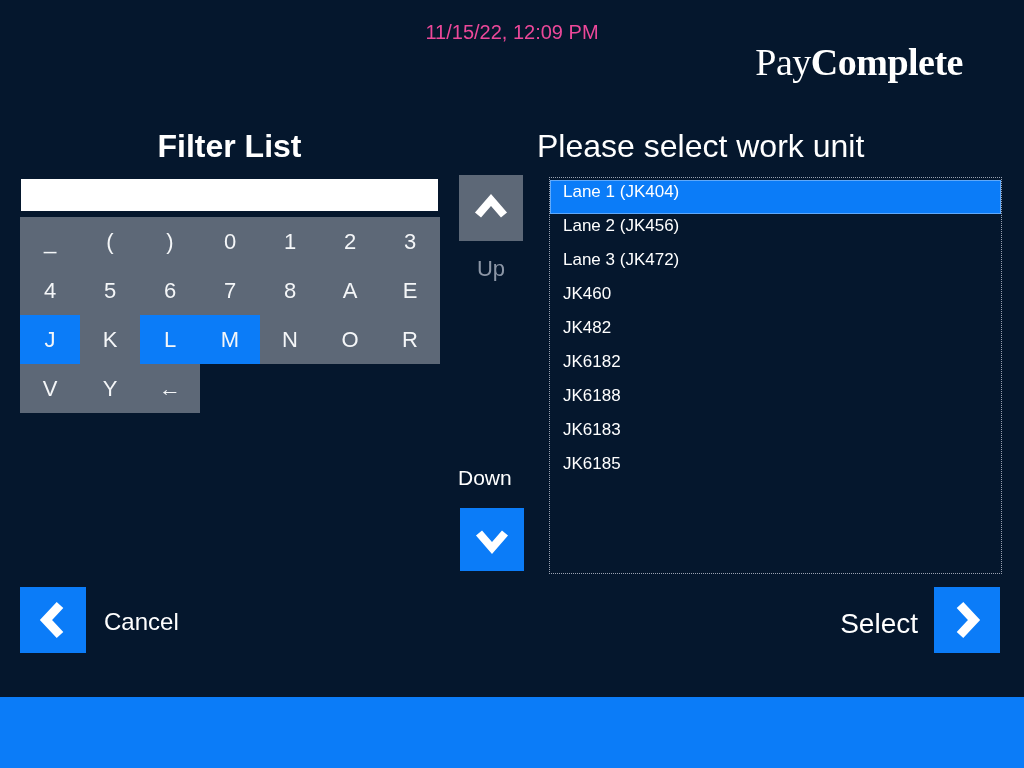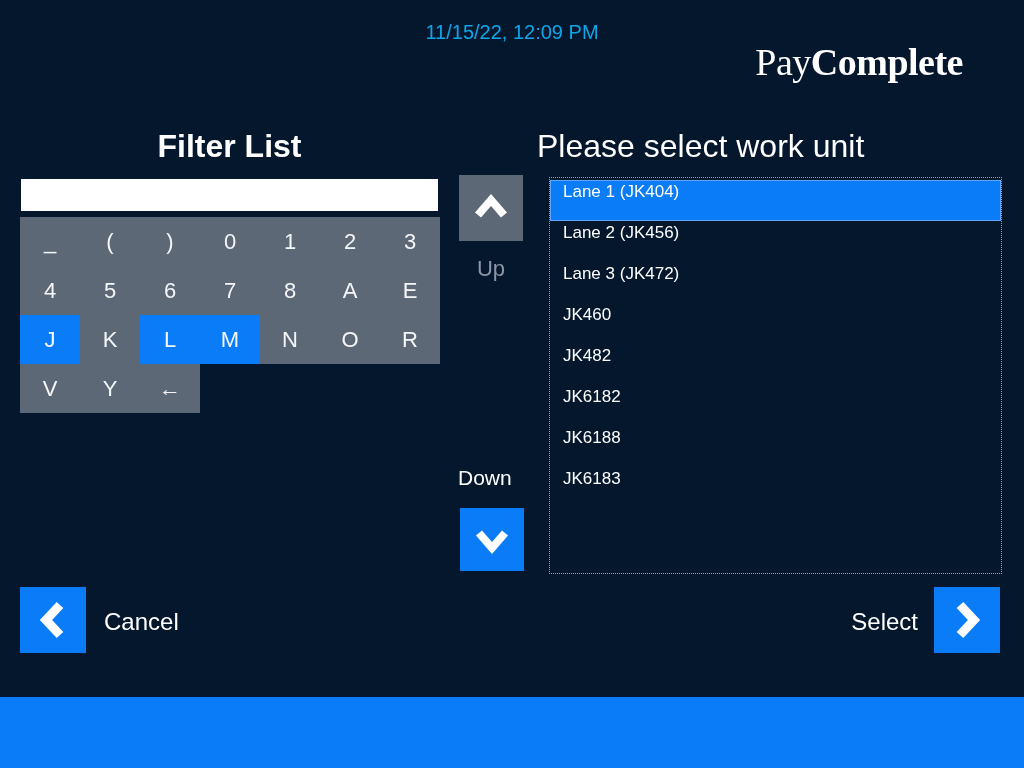--- a/index.html
+++ b/index.html
@@ -7,21 +7,21 @@
   body {
     position: relative;
     background: var(--background, #05172d);
     font-family: "Liberation Sans", "DejaVu Sans", sans-serif;
     color: var(--text, #ffffff);
   }
 
   
   .timestamp {
     position: absolute; top: 21px; left: 0; width: 100%;
-    text-align: center; font-size: 20px; color: #0ea5e9;
+    text-align: center; font-size: 20px; color: #ec4899;
   }
   .logo {
     position: absolute; top: 40px; right: 61px;
     font-size: 38px; letter-spacing: -0.5px; color: #ffffff; font-family: Liberation Serif, serif;
   }
   .logo .logo-regular { font-weight: 400; }
   .logo .logo-bold { font-weight: 700; }
 
   
   .filter-title {
@@ -51,21 +51,21 @@
   .select-title {
     position: absolute; left: 537px; top: 128px;
     font-size: 32px; font-weight: 400; white-space: nowrap;
   }
   .listbox {
     position: absolute; left: 549px; top: 177px; width: 453px; height: 397px;
     border: 1px dotted var(--list-border, #9aa2b1);
     padding-top: 2px; overflow: hidden;
   }
   .list-item {
-    height: 41px; line-height: 24.8px;
+    height: 34px; line-height: 24.8px;
     padding-left: 13px; font-size: 17px; color: #ffffff;
     cursor: pointer; white-space: nowrap;
   }
   .list-item.selected {
     background: var(--accent-blue, #0b7cf8);
     box-shadow: inset 0 0 0 1px rgba(255,255,255,0.35);
   }
 
   
   .square-btn {
@@ -84,21 +84,21 @@
     text-align: left; font-size: 21px; color: #ffffff;
   }
 
   
   .cancel-btn { left: 20px; top: 587px; width: 66px; height: 66px; background: var(--accent-blue, #0b7cf8); }
   .select-btn { left: 934px; top: 587px; width: 66px; height: 66px; background: var(--accent-blue, #0b7cf8); }
   .cancel-label {
     position: absolute; left: 104px; top: 608px; font-size: 24px; color: #ffffff;
   }
   .select-label {
-    position: absolute; right: 106px; top: 608px; font-size: 24px; color: #ffffff;
+    position: absolute; right: 106px; top: 608px; font-size: 28px; color: #ffffff;
   }
   .bottom-bar {
     position: absolute; left: 0; top: 697px; width: 1024px; height: 71px;
     background: var(--accent-blue, #0b7cf8);
   }
   svg.chev { display: block; }
 </style>
 </head>
 <body>
 
@@ -147,20 +147,21 @@
 <div class="select-title">Please select work unit</div>
 <div class="listbox">
     <div class="list-item selected">Lane 1 (JK404)</div>
     <div class="list-item">Lane 2 (JK456)</div>
     <div class="list-item">Lane 3 (JK472)</div>
     <div class="list-item">JK460</div>
     <div class="list-item">JK482</div>
     <div class="list-item">JK6182</div>
     <div class="list-item">JK6188</div>
     <div class="list-item">JK6183</div>
+    <div class="list-item">JK6185</div>
   </div>
 
 <button class="square-btn up-btn">
   <svg class="chev" width="42" height="40" viewBox="0 0 42 40">
     <polyline points="8,27 21,12 34,27" fill="none" stroke="#ffffff" stroke-width="8" stroke-linecap="butt" stroke-linejoin="miter"></polyline>
   </svg>
 </button>
 <div class="up-label">Up</div>
 <div class="down-label">Down</div>
 <button class="square-btn down-btn">

